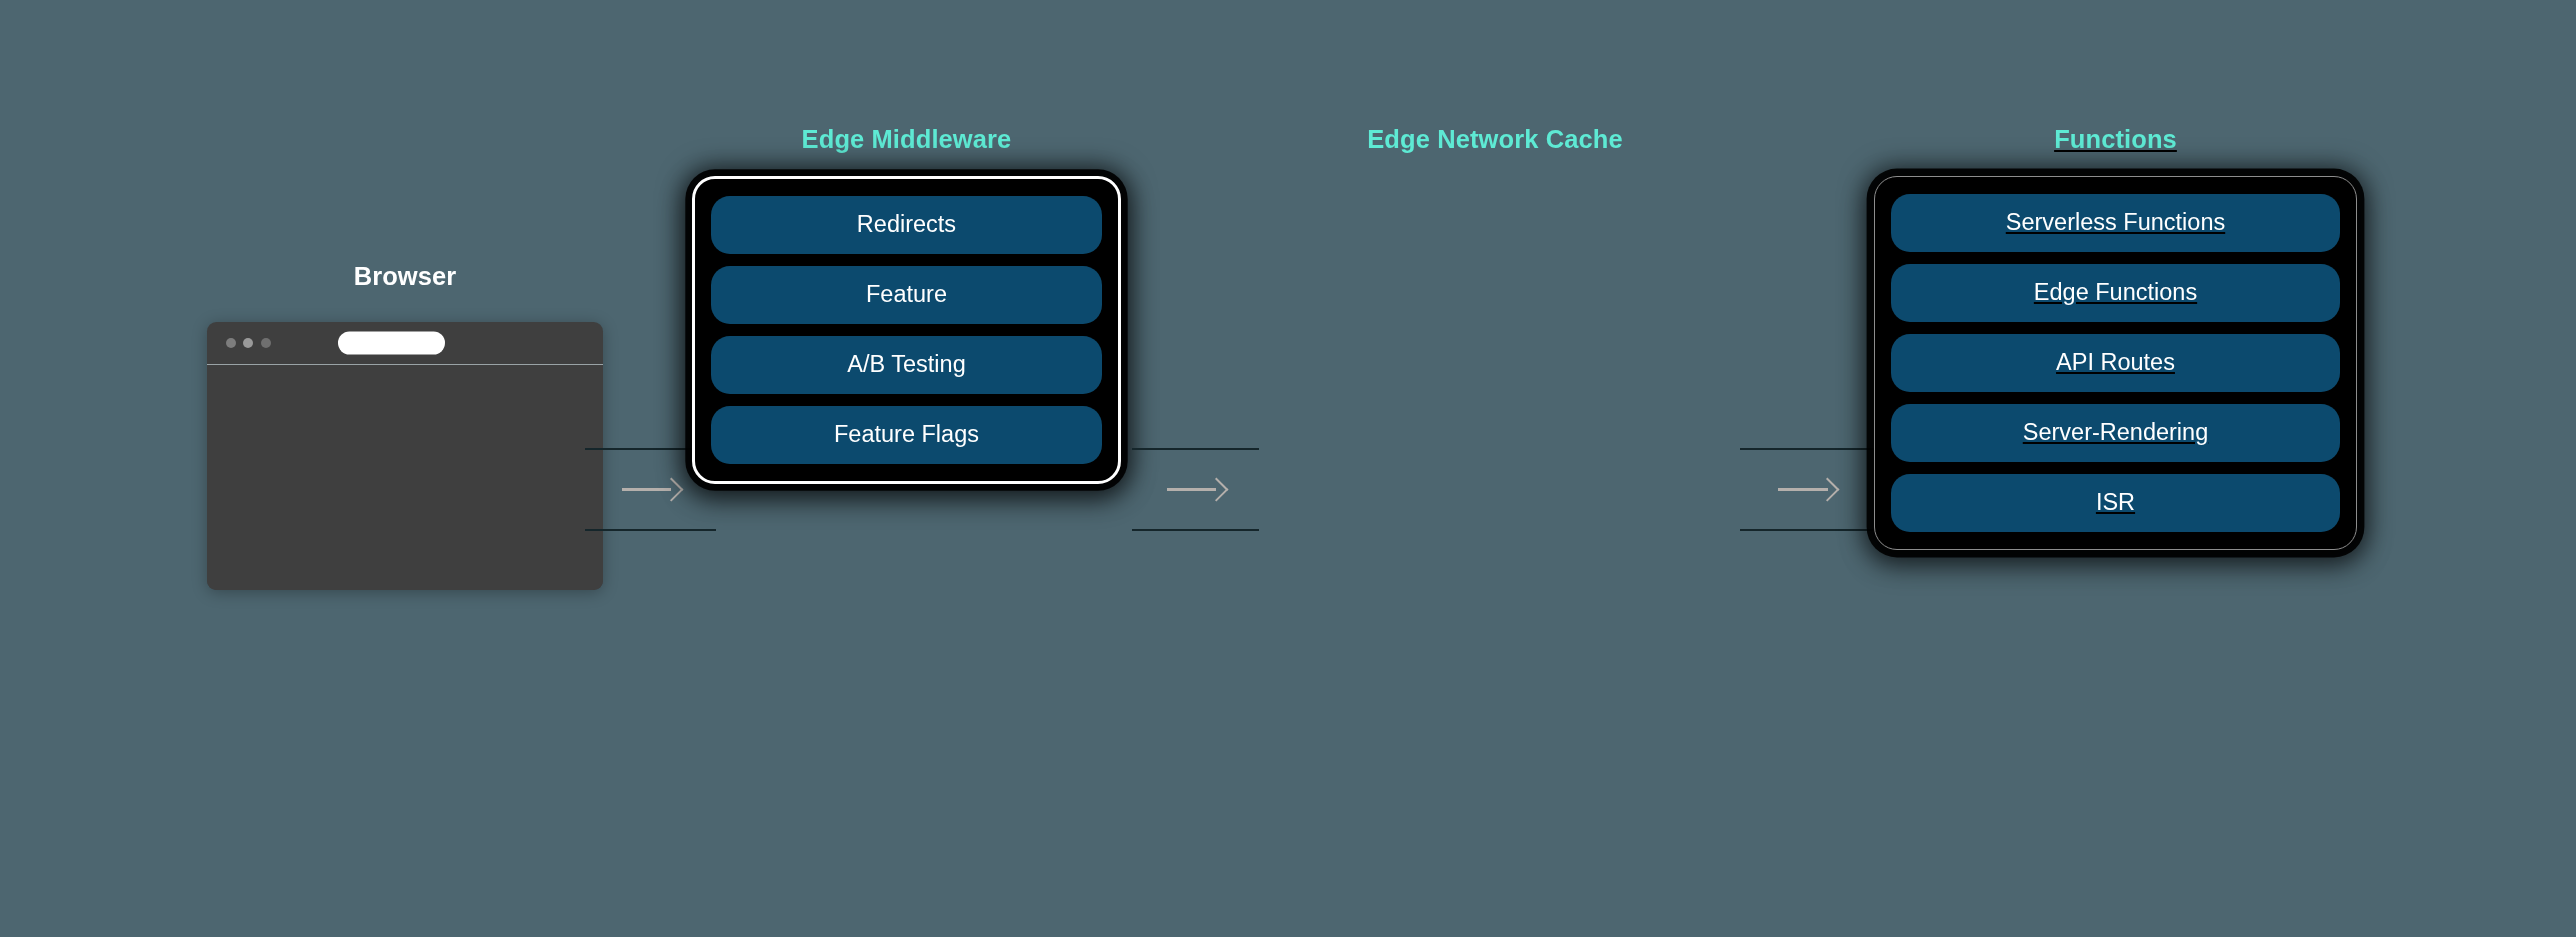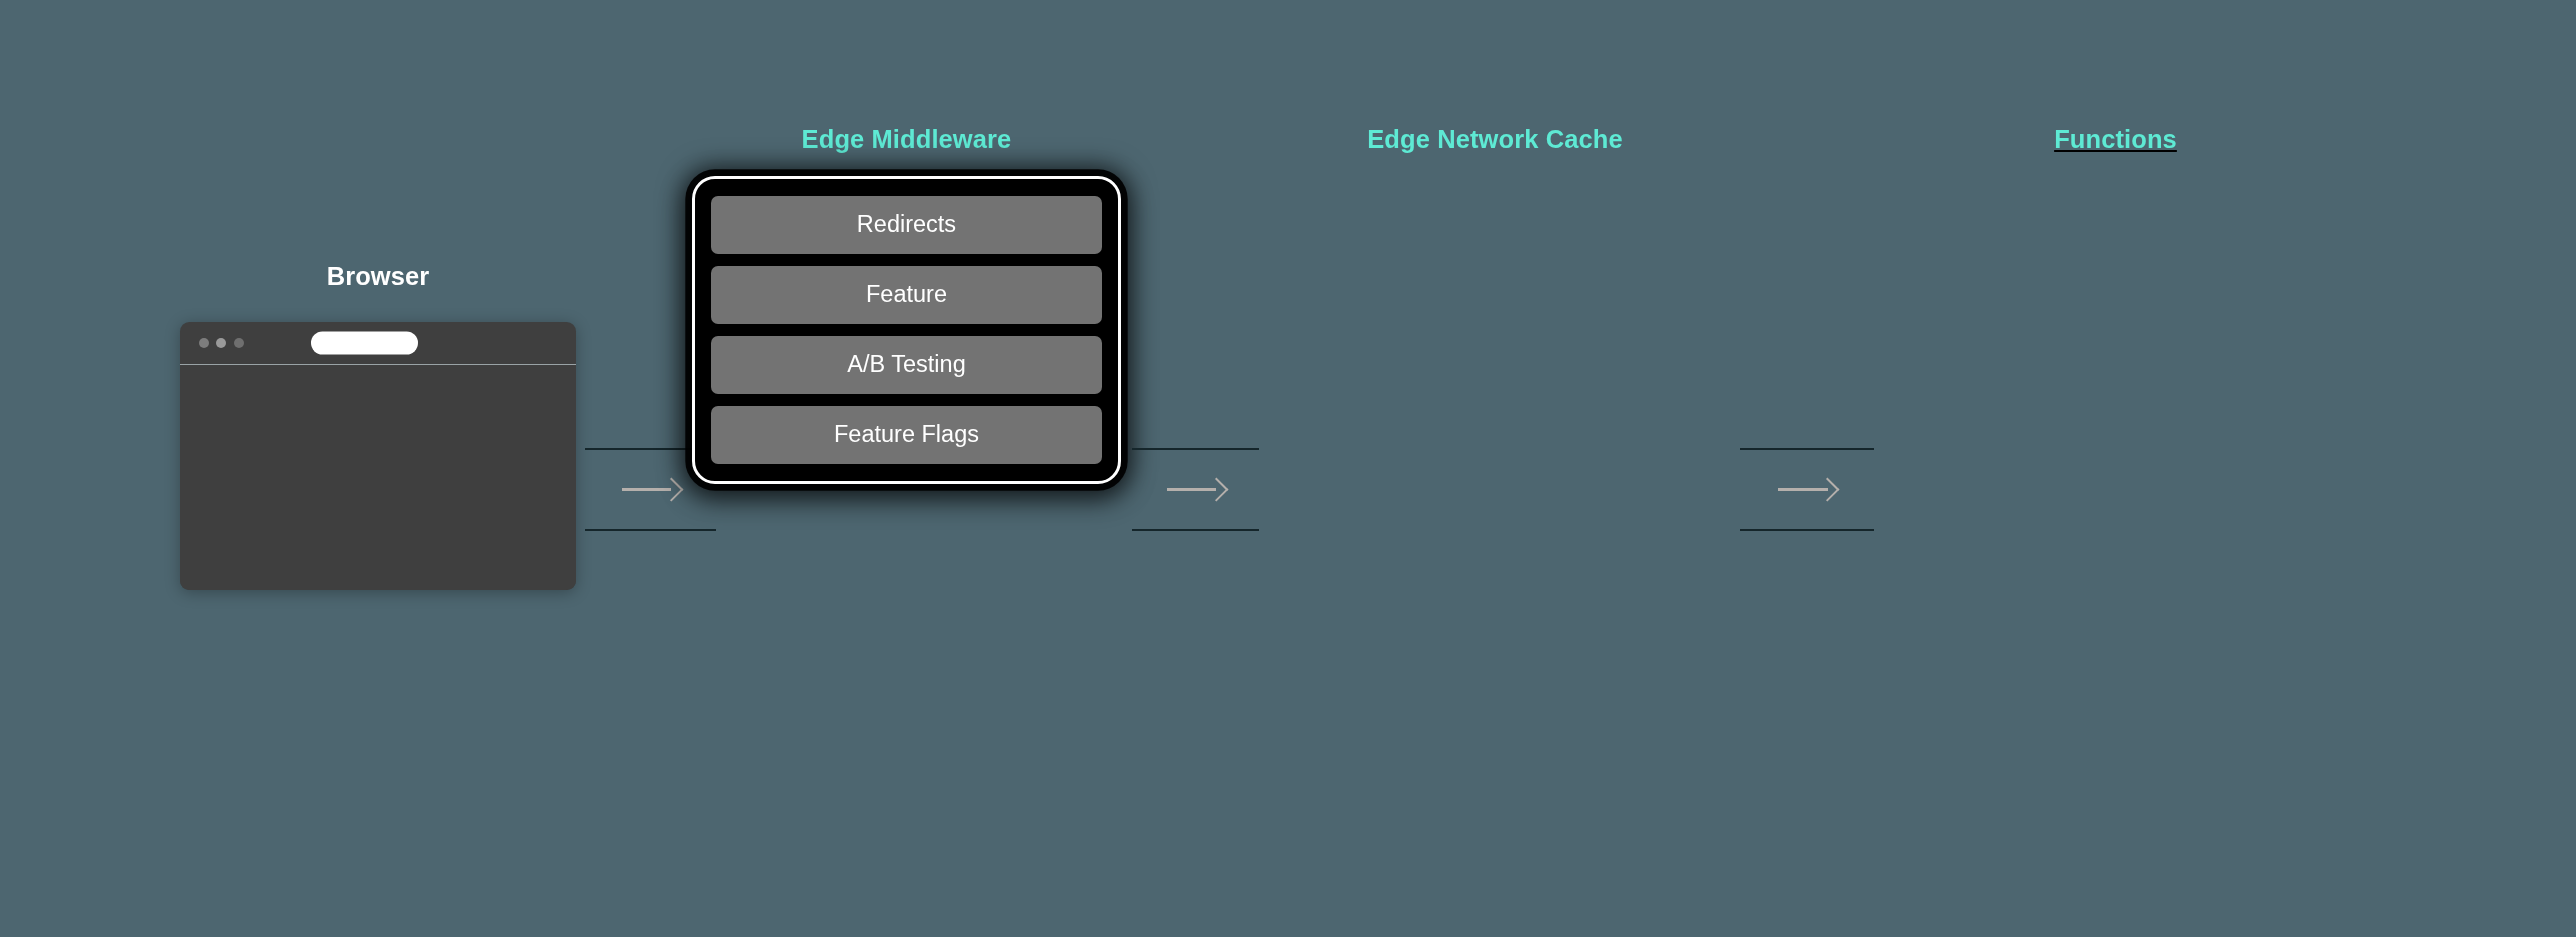--- a/index.html
+++ b/index.html
@@ -17,21 +17,21 @@
 
   #stage {
     position: absolute;
     inset: 0;
     background: #4d6670;
   }
 
   
   .browser-node {
     position: absolute;
-    left: 180px;
+    left: 207px;
     top: 262px;
     width: 396px;
   }
   .browser-title {
     text-align: center;
     color: #ffffff;
     font-size: 25.5px;
     font-weight: bold;
     letter-spacing: 0.1px;
     margin-bottom: 31px;
@@ -112,22 +112,22 @@
       0 9.4px 27px 6.7px rgba(0,0,0,0.45);
   }
   .panel-shell.plain {
     border: 1.3px solid #8d8d8d;
     box-shadow:
       0 0 0 7.4px rgba(0,0,0,0.92),
       0 0 23px 10.7px rgba(0,0,0,0.5),
       0 9.4px 27px 6.7px rgba(0,0,0,0.42);
   }
   .chip {
-    background: #737373;
-    border-radius: 7px;
+    background: #0c4a6e;
+    border-radius: 19px;
     height: 58px;
     display: flex;
     align-items: center;
     justify-content: center;
     color: #ffffff;
     font-size: 23.5px;
     margin-bottom: 12px;
     white-space: nowrap;
     padding: 0 9.4px;
     box-sizing: border-box;
@@ -216,16 +216,23 @@
 
   <div class="connector" style="left:1740px; top:448px; width:134px; height:83px;">
     <div class="arrow-wrap">
       <div class="arrow-line"></div>
       <div class="arrow-head"></div>
     </div>
   </div>
 
   <div class="panel-node" style="left:1874px; width:483px;text-decoration:underline;">
     <div class="panel-title">Functions</div>
+    <div class="panel-shell plain">
+      <div class="chip">Serverless Functions</div>
+      <div class="chip">Edge Functions</div>
+      <div class="chip">API Routes</div>
+      <div class="chip">Server-Rendering</div>
+      <div class="chip">ISR</div>
+    </div>
   </div>
 
 </div>
 
 
 </body></html>

